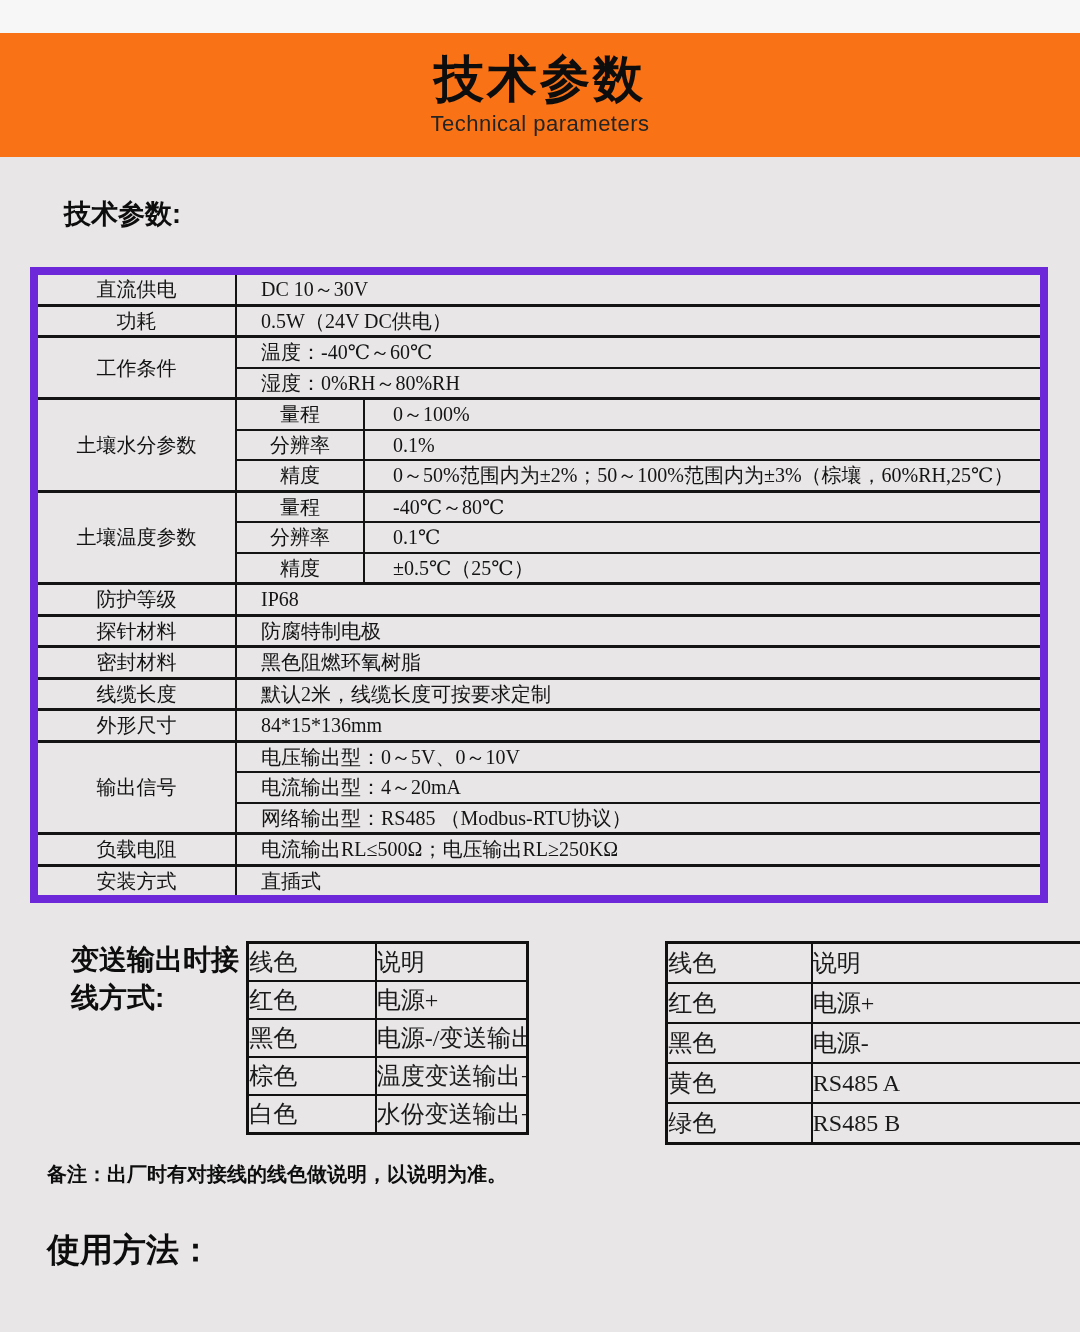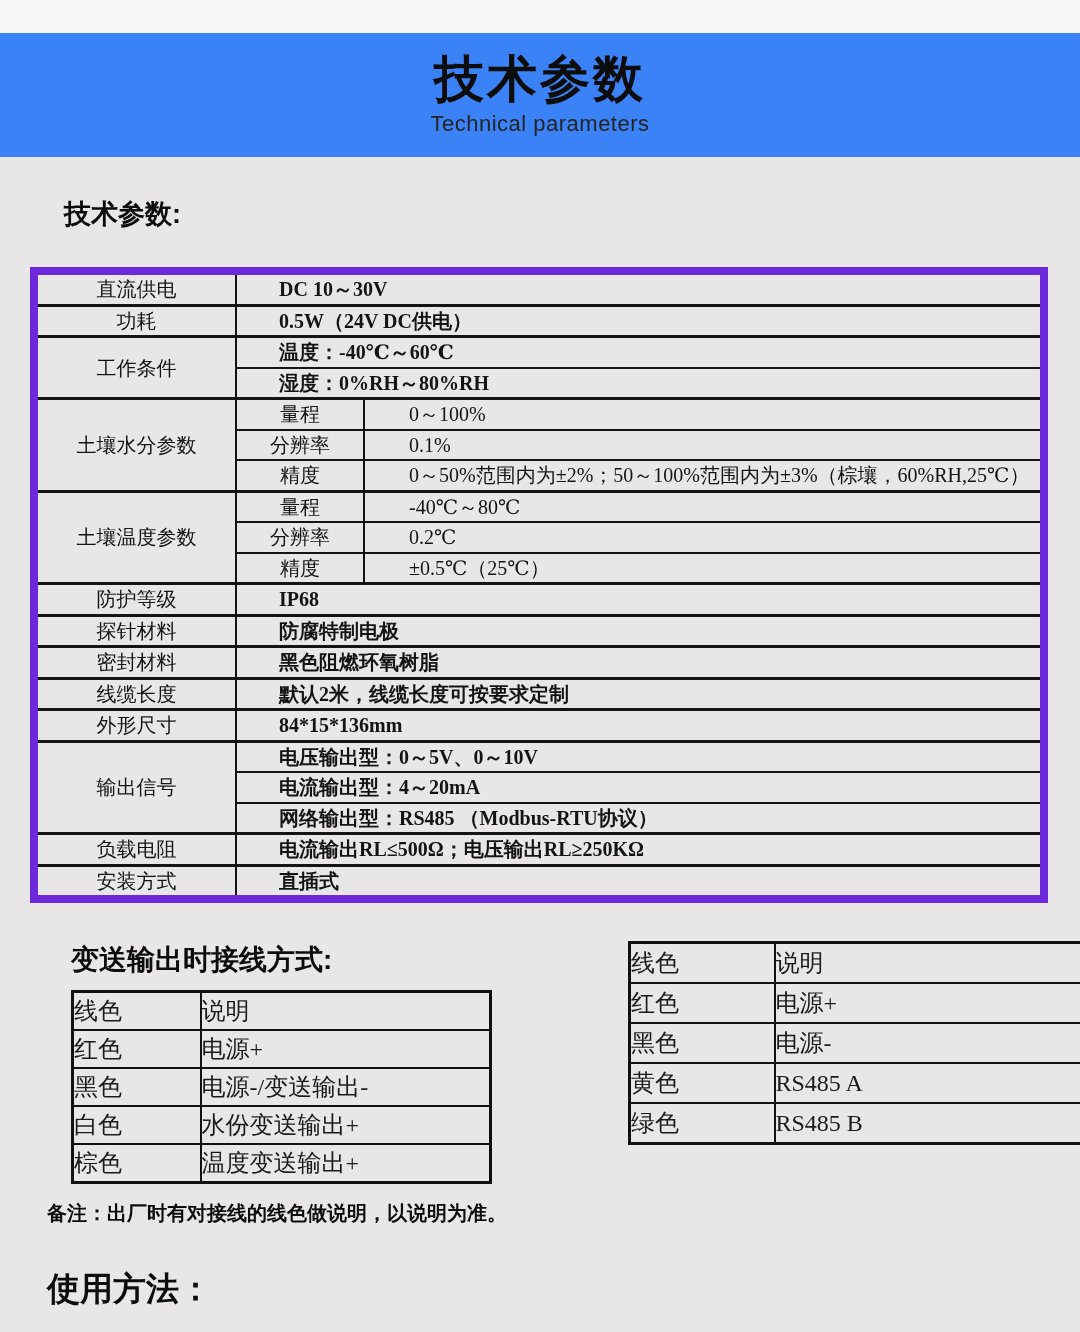--- a/index.html
+++ b/index.html
@@ -5,21 +5,21 @@
   html,body{margin:0;padding:0;}
   body{
     width:1080px;height:1332px;
     background:#e8e6e6;
     font-family:"Liberation Sans","DejaVu Sans",sans-serif;
     color:#111;
     overflow:hidden;
   }
   .top-strip{height:33px;background:#f7f7f7;}
   .banner{
-    height:124px;background:#3b82f6;
+    height:124px;background:#f97316;
     display:flex;flex-direction:column;align-items:center;justify-content:center;
     text-align:center;
   }
   .banner-title{
     font-size:50px;font-weight:bold;color:#0d0d0d;
     letter-spacing:3px;line-height:1.05;
   }
   .banner-subtitle{
     font-size:22px;font-weight:normal;color:#242424;
     margin-top:5px;letter-spacing:0.5px;
@@ -36,28 +36,28 @@
   .spec td{
     border:2px solid #141414;
     height:28.5px;
     font-family:"Liberation Serif","DejaVu Serif",serif;
     font-size:20px;color:#141414;
     padding:0;line-height:1.1;
     overflow:hidden;white-space:nowrap;
   }
   .spec tr.maj td{border-top-width:3px;}
   .spec td.lab{text-align:center;}
-  .spec td.val{text-align:left;padding-left:42px;font-weight:bold;}
+  .spec td.val{text-align:left;padding-left:24px;}
   .spec td.sublab{text-align:center;}
-  .spec td.val2{text-align:left;padding-left:44px;}
+  .spec td.val2{text-align:left;padding-left:28px;}
   .wiring-area{
     display:flex;flex-direction:row;align-items:flex-start;
     margin:38px 0 0 47px;
   }
-  .wiring-block{display:flex;flex-direction:column;padding-left:24px;}
+  .wiring-block{display:flex;padding-left:24px;}
   .wiring-block.right{margin-left:112px;}
   .wiring-title{
     font-size:28px;font-weight:bold;color:#0d0d0d;
     margin-bottom:11px;
   }
   .wiring-block.right .wiring-title{margin-left:23px;}
   .wire{border:3px solid #111;}
   .wire td{
     border:2px solid #111;
     font-family:"Liberation Serif","DejaVu Serif",serif;
@@ -124,21 +124,21 @@
     <td class="sublab">精度</td>
     <td class="val2">0～50%范围内为±2%；50～100%范围内为±3%（棕壤，60%RH,25℃）</td>
   </tr>
   <tr class="maj">
     <td class="lab" rowspan="3">土壤温度参数</td>
     <td class="sublab">量程</td>
     <td class="val2">-40℃～80℃</td>
   </tr>
   <tr class="sub">
     <td class="sublab">分辨率</td>
-    <td class="val2">0.2℃</td>
+    <td class="val2">0.1℃</td>
   </tr>
   <tr class="sub">
     <td class="sublab">精度</td>
     <td class="val2">±0.5℃（25℃）</td>
   </tr>
   <tr class="maj">
     <td class="lab">防护等级</td>
     <td class="val" colspan="2">IP68</td>
   </tr>
   <tr class="maj">
@@ -194,26 +194,26 @@
       </tr>
       <tr>
         <td>红色</td>
         <td>电源+</td>
       </tr>
       <tr>
         <td>黑色</td>
         <td>电源-/变送输出-</td>
       </tr>
       <tr>
+        <td>棕色</td>
+        <td>温度变送输出+</td>
+      </tr>
+      <tr>
         <td>白色</td>
         <td>水份变送输出+</td>
-      </tr>
-      <tr>
-        <td>棕色</td>
-        <td>温度变送输出+</td>
       </tr>
       </tbody>
     </table>
   </div>
 
   <div class="wiring-block right">
     <table class="wire right-t">
       <colgroup>
           <col style="width:145px">
           <col>

